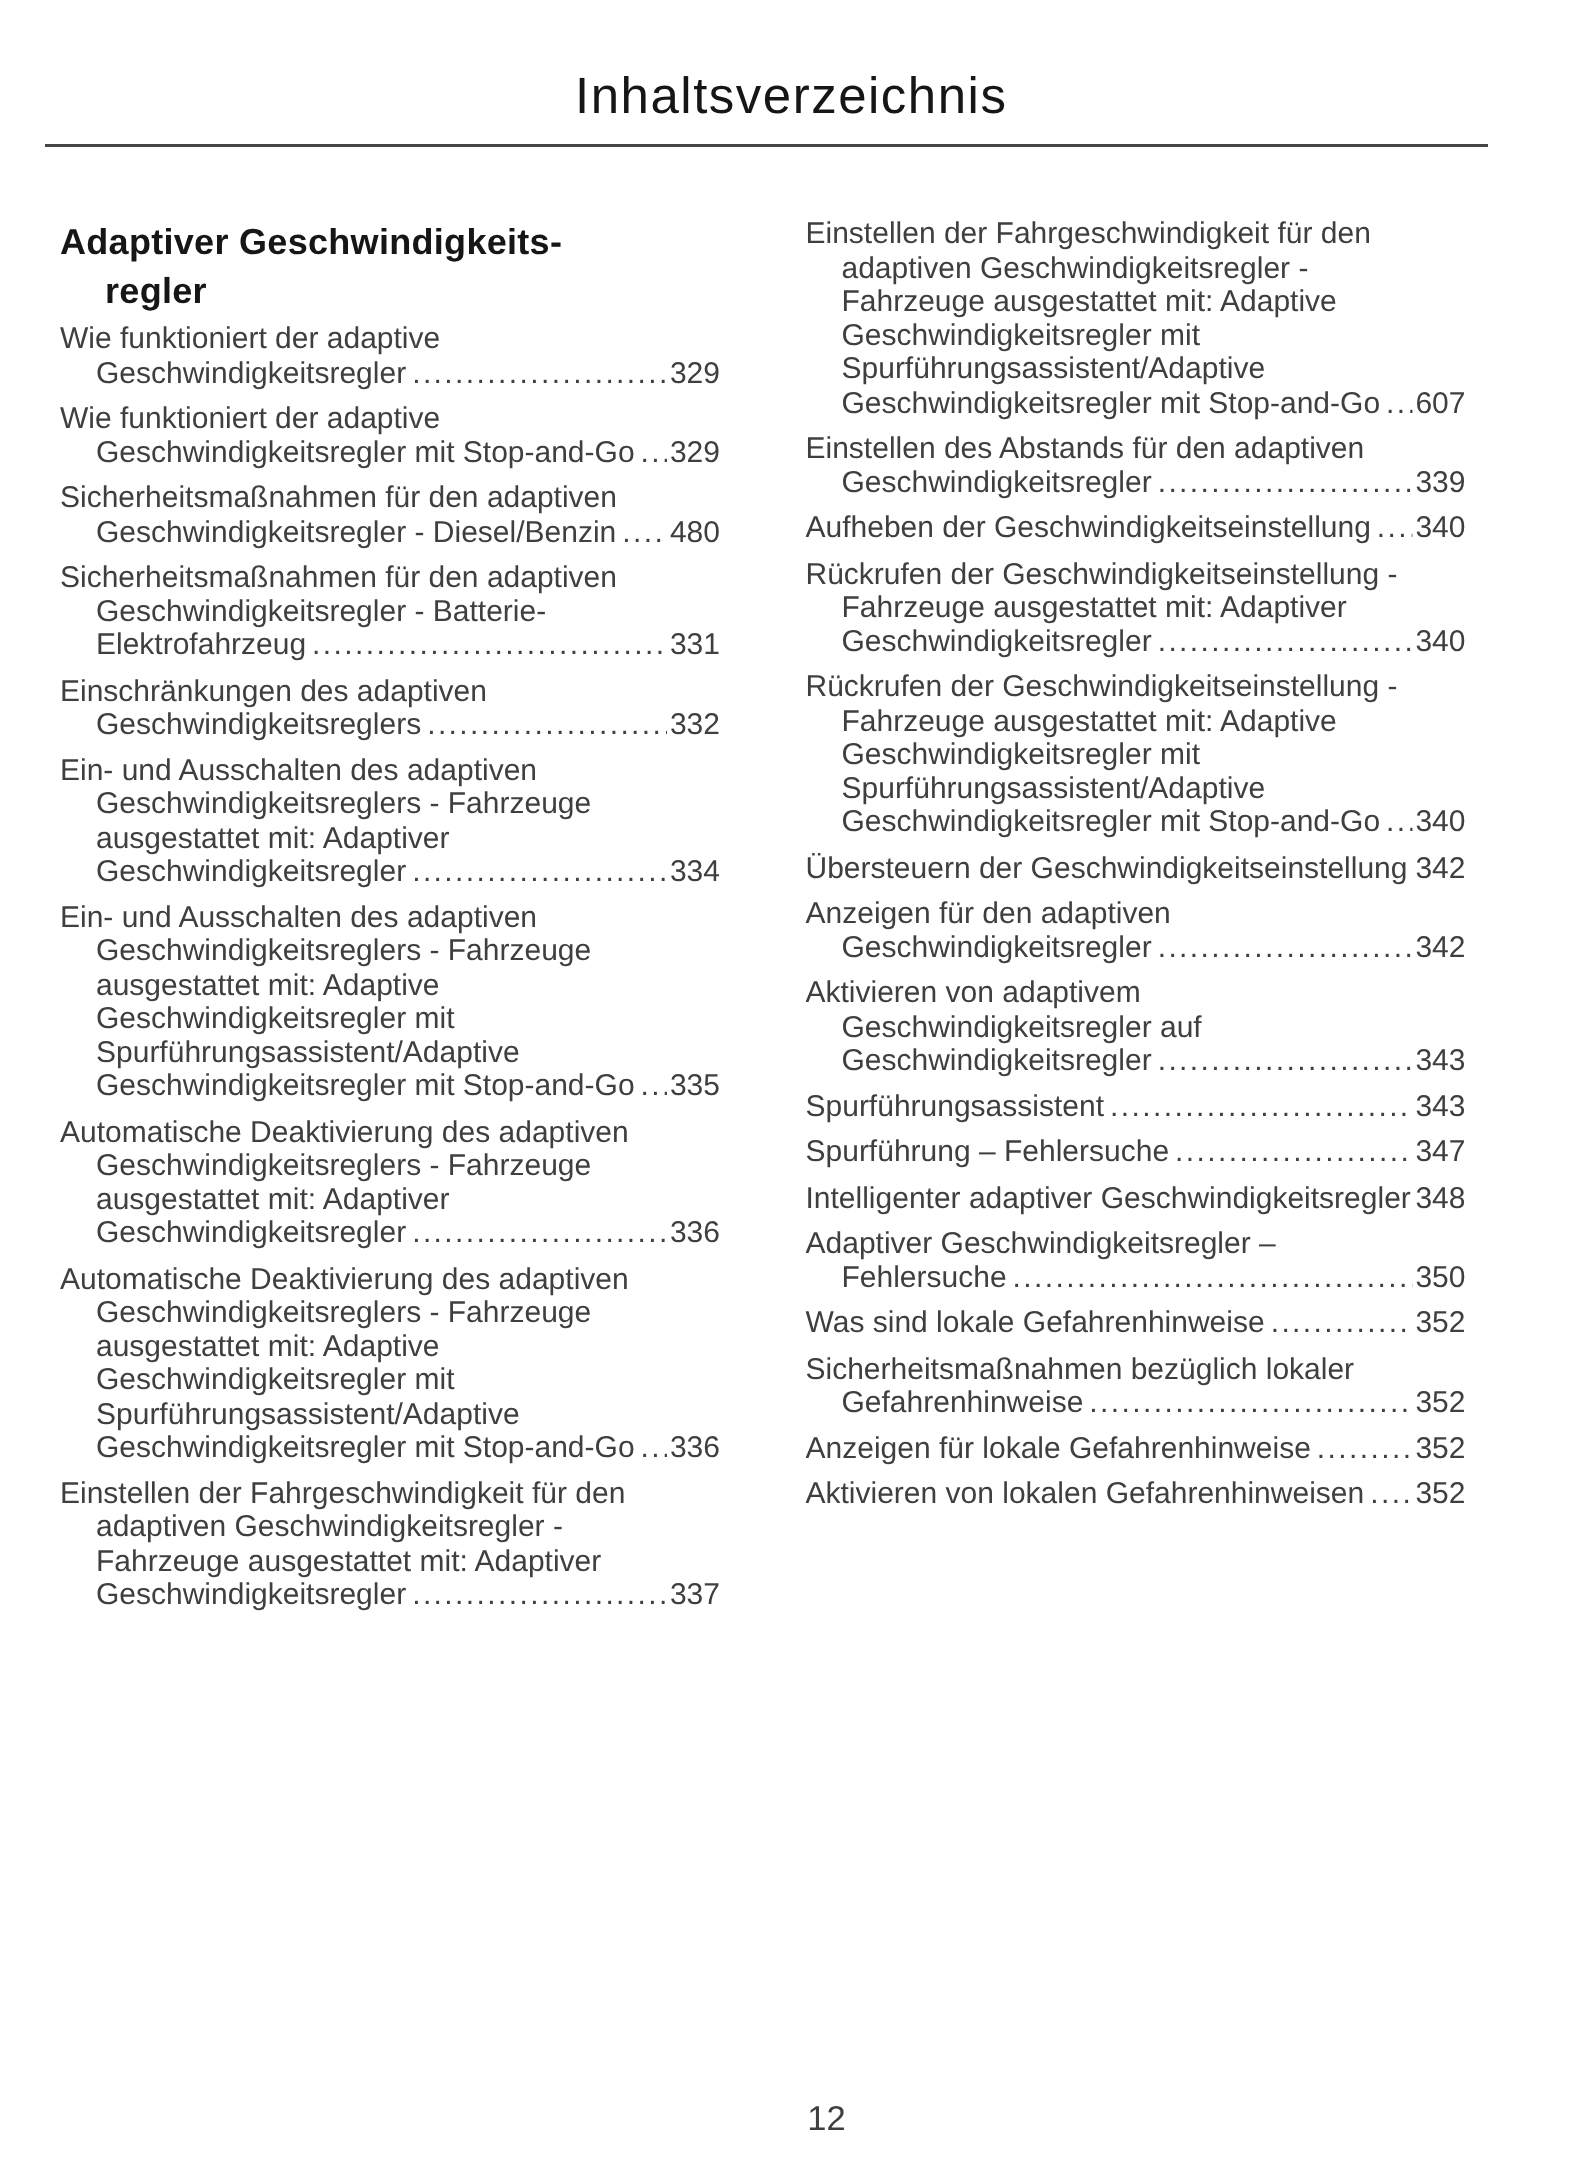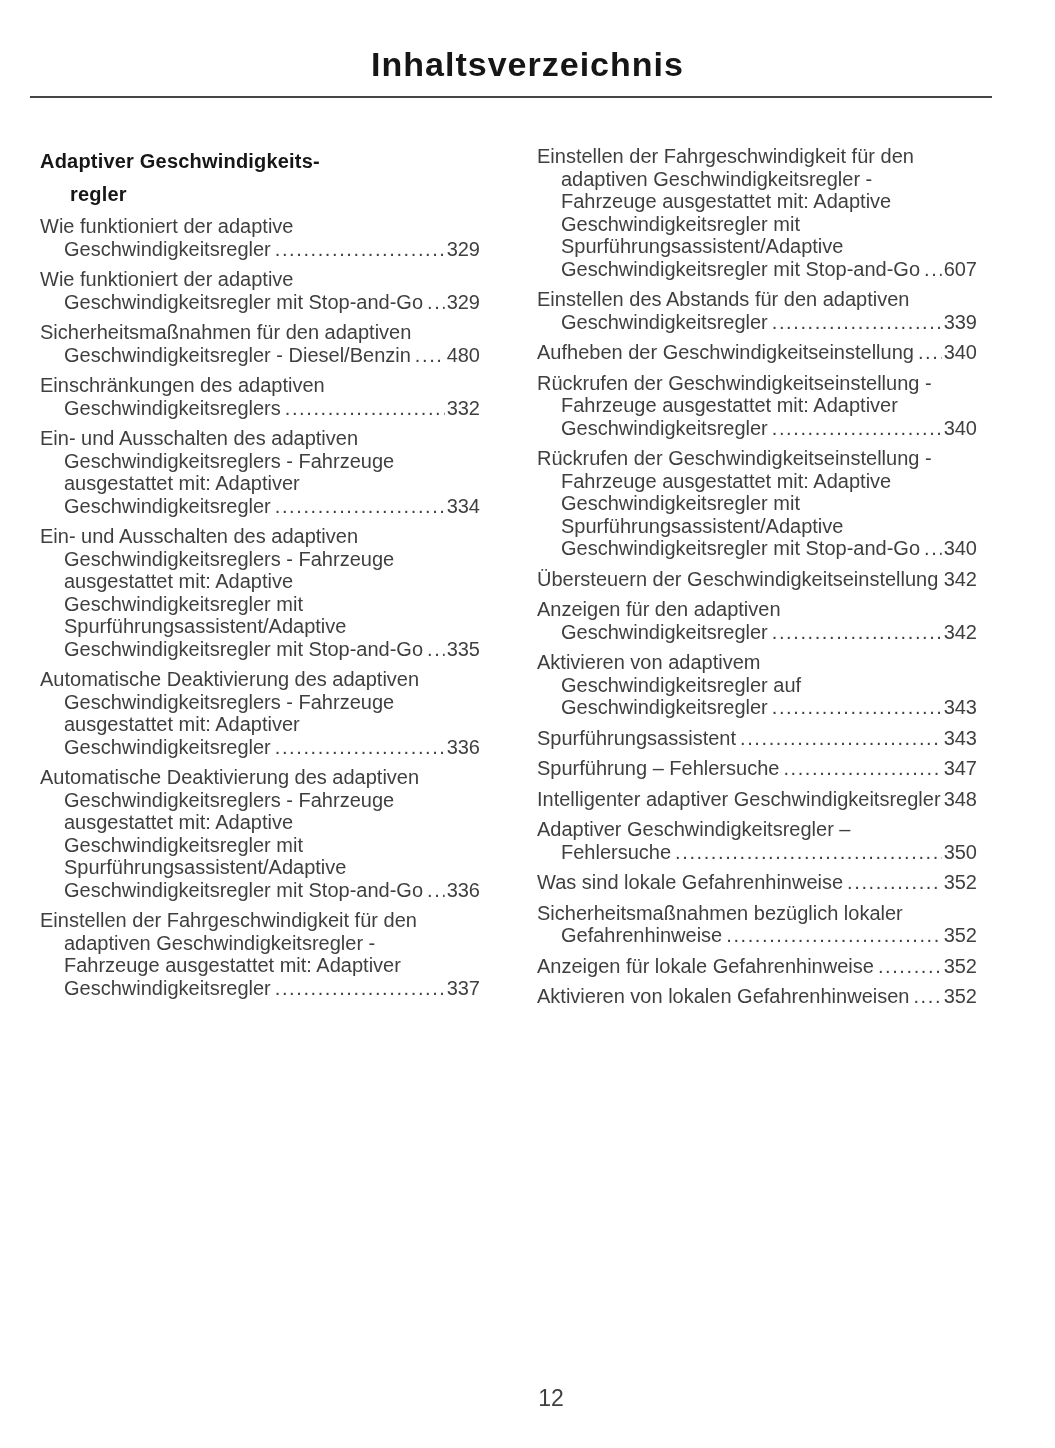--- a/index.html
+++ b/index.html
@@ -8,42 +8,42 @@
     font-family: "Liberation Sans", sans-serif;
     color: #3f3f3f;
     overflow: hidden;
   }
   .doc-page { position: absolute; inset: 0; }
 
   
   .doc-header { padding-top: 44px; }
   .doc-title {
     margin: 0; text-align: center;
-    font-size: 34px; font-weight: bold; letter-spacing: 1px;
+    font-size: 34px; font-weight: normal; letter-spacing: 1px;
     line-height: 40px; color: #161616;
   }
   .title-rule {
     border: none; border-top: 2px solid #454545;
     margin: 12px 63px 0 30px;
   }
 
   
   .toc-columns {
     margin-top: 47px;
     padding: 0 63px 0 40px;
     display: grid;
     grid-template-columns: 440px 440px;
     column-gap: 57px;
     align-items: start;
   }
   .toc-section { margin: 0; }
 
   .toc-heading {
     margin: 24px 0 4px 0;
-    font-size: 20px; font-weight: bold; letter-spacing: 0.2px;
+    font-size: 24px; font-weight: bold; letter-spacing: 0.2px;
     line-height: 33px; color: #161616;
   }
   .toc-col > .toc-section:first-child > .toc-heading { margin-top: 0; }
   .toc-heading .hl { display: block; }
   .toc-heading .hl-cont { padding-left: 30px; }
 
   .toc-entry {
     display: grid;
     grid-template-columns: 1fr auto;
     align-items: end;
@@ -64,21 +64,21 @@
     content: "..............................................................................................................";
     padding-left: 4px;
     letter-spacing: 1.6px;
     text-indent: 0;
     white-space: nowrap;
   }
   .toc-page { padding-left: 2px; }
 
   
   .doc-footer {
-    position: absolute; left: 0; right: 0; bottom: 36px;
+    position: absolute; left: 0; right: 0; bottom: 22px;
     text-align: center;
     font-size: 23px; line-height: 27px; color: #3f3f3f; margin-left: 47px;
   }
 </style>
 </head>
 <body>
 
 <div class="doc-page">
   <header class="doc-header">
     <h1 class="doc-title">Inhaltsverzeichnis</h1>
@@ -98,20 +98,24 @@
           </div>
           <div class="toc-entry">
             <span class="toc-title">Wie funktioniert der adaptive Geschwindigkeitsregler mit Stop-and-Go</span>
             <span class="toc-page">329</span>
           </div>
           <div class="toc-entry">
             <span class="toc-title">Sicherheitsmaßnahmen für den adaptiven Geschwindigkeitsregler - Diesel/Benzin</span>
             <span class="toc-page">480</span>
           </div>
           <div class="toc-entry">
+            <span class="toc-title">Sicherheitsmaßnahmen für den adaptiven Geschwindigkeitsregler - Batterie-Elektrofahrzeug</span>
+            <span class="toc-page">331</span>
+          </div>
+          <div class="toc-entry">
             <span class="toc-title">Einschränkungen des adaptiven Geschwindigkeitsreglers</span>
             <span class="toc-page">332</span>
           </div>
           <div class="toc-entry">
             <span class="toc-title">Ein- und Ausschalten des adaptiven Geschwindigkeitsreglers - Fahrzeuge ausgestattet mit: Adaptiver Geschwindigkeitsregler</span>
             <span class="toc-page">334</span>
           </div>
           <div class="toc-entry">
             <span class="toc-title">Ein- und Ausschalten des adaptiven Geschwindigkeitsreglers - Fahrzeuge ausgestattet mit: Adaptive Geschwindigkeitsregler mit Spurführungsassistent/Adaptive Geschwindigkeitsregler mit Stop-and-Go</span>
             <span class="toc-page">335</span>

